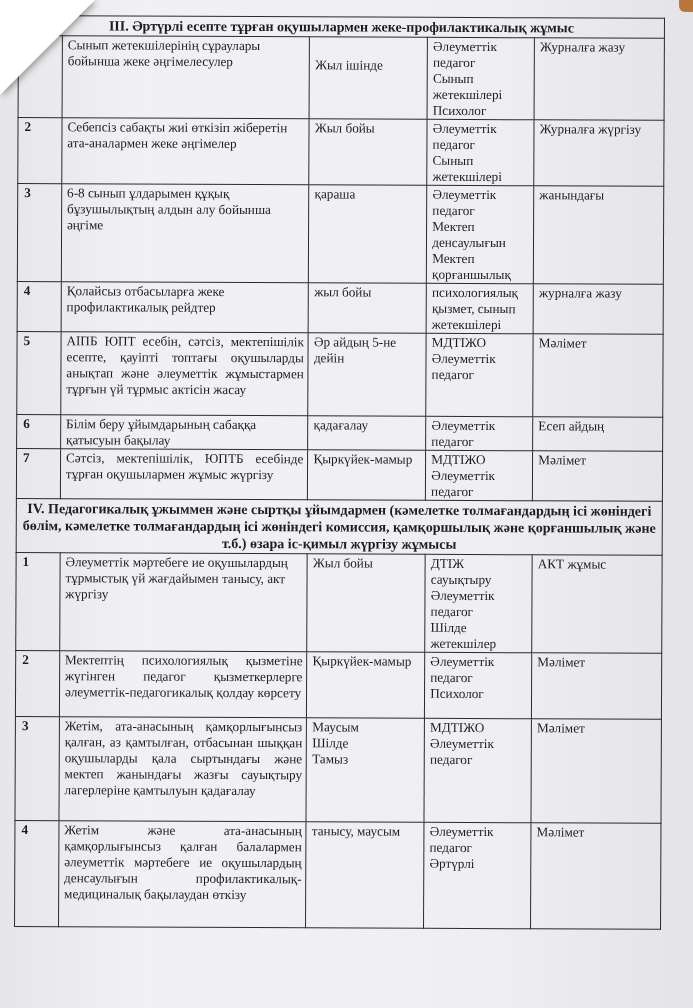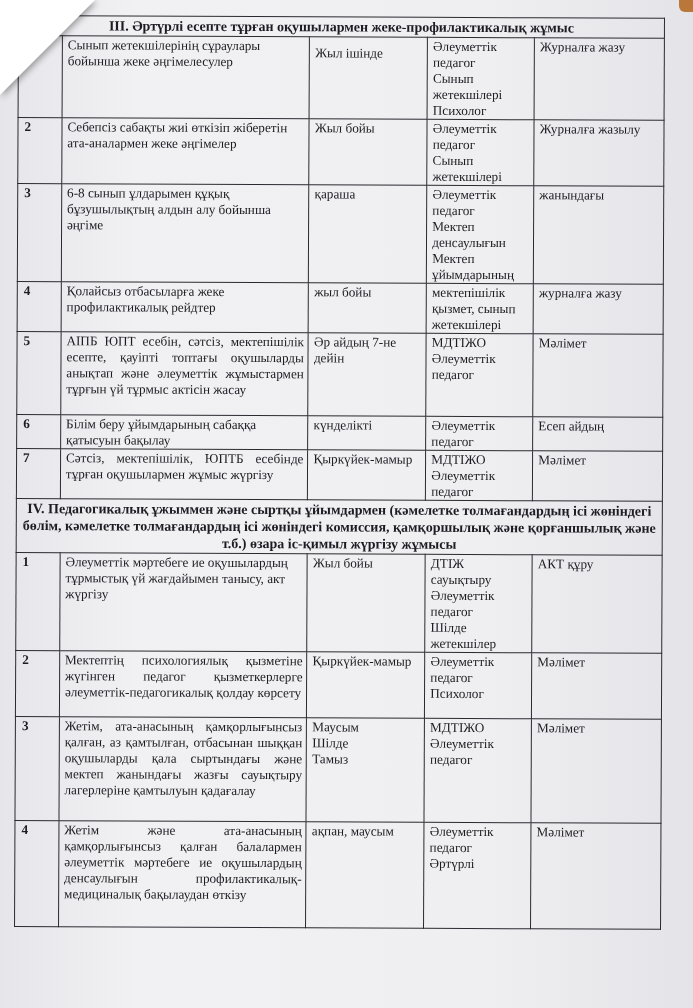--- a/index.html
+++ b/index.html
@@ -66,75 +66,75 @@
       <col class="c-form">
   </colgroup>
   <tbody>
     <tr class="section">
       <th colspan="5">III. Әртүрлі есепте тұрған оқушылармен жеке-профилактикалық жұмыс</th>
     </tr>
 
     <tr style="height:78px">
       <td class="num"></td>
       <td class="act">Сынып жетекшілерінің сұраулары бойынша жеке әңгімелесулер</td>
-      <td style="padding-top:8px">Жыл ішінде</td>
+      <td style="padding-top:20px">Жыл ішінде</td>
       <td>
         <span class="line">Әлеуметтік педагог</span>
         <span class="line">Сынып жетекшілері</span>
         <span class="line">Психолог</span>
       </td>
       <td>Журналға жазу</td>
     </tr>
 
     <tr style="height:64px">
       <td class="num">2</td>
       <td class="act">Себепсіз сабақты жиі өткізіп жіберетін ата-аналармен жеке әңгімелер</td>
       <td>Жыл бойы</td>
       <td>
         <span class="line">Әлеуметтік педагог</span>
         <span class="line">Сынып жетекшілері</span>
       </td>
-      <td>Журналға жазылу</td>
+      <td>Журналға жүргізу</td>
     </tr>
 
     <tr style="height:98px">
       <td class="num">3</td>
       <td class="act">6-8 сынып ұлдарымен құқық бұзушылықтың алдын алу бойынша әңгіме</td>
       <td>қараша</td>
       <td>
         <span class="line">Әлеуметтік педагог</span>
         <span class="line">Мектеп денсаулығын</span>
-        <span class="line">Мектеп ұйымдарының</span>
+        <span class="line">Мектеп қорғаншылық</span>
       </td>
       <td>жанындағы</td>
     </tr>
 
     <tr style="height:50px">
       <td class="num">4</td>
       <td class="act">Қолайсыз отбасыларға жеке профилактикалық рейдтер</td>
       <td>жыл бойы</td>
-      <td>мектепішілік қызмет, сынып жетекшілері</td>
+      <td>психологиялық қызмет, сынып жетекшілері</td>
       <td>журналға жазу</td>
     </tr>
 
     <tr style="height:83px">
       <td class="num">5</td>
       <td class="act just">АІПБ ЮПТ есебін, сәтсіз, мектепішілік есепте, қауіпті топтағы оқушыларды анықтап және әлеуметтік жұмыстармен тұрғын үй тұрмыс актісін жасау</td>
-      <td>Әр айдың 7-не дейін</td>
+      <td>Әр айдың 5-не дейін</td>
       <td>
         <span class="line">МДТІЖО</span>
         <span class="line">Әлеуметтік педагог</span>
       </td>
       <td>Мәлімет</td>
     </tr>
 
     <tr style="height:34px">
       <td class="num">6</td>
       <td class="act">Білім беру ұйымдарының сабаққа қатысуын бақылау</td>
-      <td>күнделікті</td>
+      <td>қадағалау</td>
       <td>Әлеуметтік педагог</td>
       <td>Есеп айдың</td>
     </tr>
 
     <tr style="height:50px">
       <td class="num">7</td>
       <td class="act just">Сәтсіз, мектепішілік, ЮПТБ есебінде тұрған оқушылармен жұмыс жүргізу</td>
       <td>Қыркүйек-мамыр</td>
       <td>
         <span class="line">МДТІЖО</span>
@@ -149,21 +149,21 @@
 
     <tr style="height:98px">
       <td class="num">1</td>
       <td class="act">Әлеуметтік мәртебеге ие оқушылардың тұрмыстық үй жағдайымен танысу, акт жүргізу</td>
       <td>Жыл бойы</td>
       <td>
         <span class="line">ДТІЖ сауықтыру</span>
         <span class="line">Әлеуметтік педагог</span>
         <span class="line">Шілде жетекшілер</span>
       </td>
-      <td>АКТ құру</td>
+      <td>АКТ жұмыс</td>
     </tr>
 
     <tr style="height:66px">
       <td class="num">2</td>
       <td class="act just">Мектептің психологиялық қызметіне жүгінген педагог қызметкерлерге әлеуметтік-педагогикалық қолдау көрсету</td>
       <td>Қыркүйек-мамыр</td>
       <td>
         <span class="line">Әлеуметтік педагог</span>
         <span class="line">Психолог</span>
       </td>
@@ -179,21 +179,21 @@
       <td>
         <span class="line">МДТІЖО</span>
         <span class="line">Әлеуметтік педагог</span>
       </td>
       <td>Мәлімет</td>
     </tr>
 
     <tr style="height:106px">
       <td class="num">4</td>
       <td class="act just">Жетім және ата-анасының қамқорлығынсыз қалған балалармен әлеуметтік мәртебеге ие оқушылардың денсаулығын профилактикалық-медициналық бақылаудан өткізу</td>
-      <td>ақпан, маусым</td>
+      <td>танысу, маусым</td>
       <td>
         <span class="line">Әлеуметтік педагог</span>
         <span class="line">Әртүрлі</span>
       </td>
       <td>Мәлімет</td>
     </tr>
   </tbody>
 </table>
 
 </body></html>

